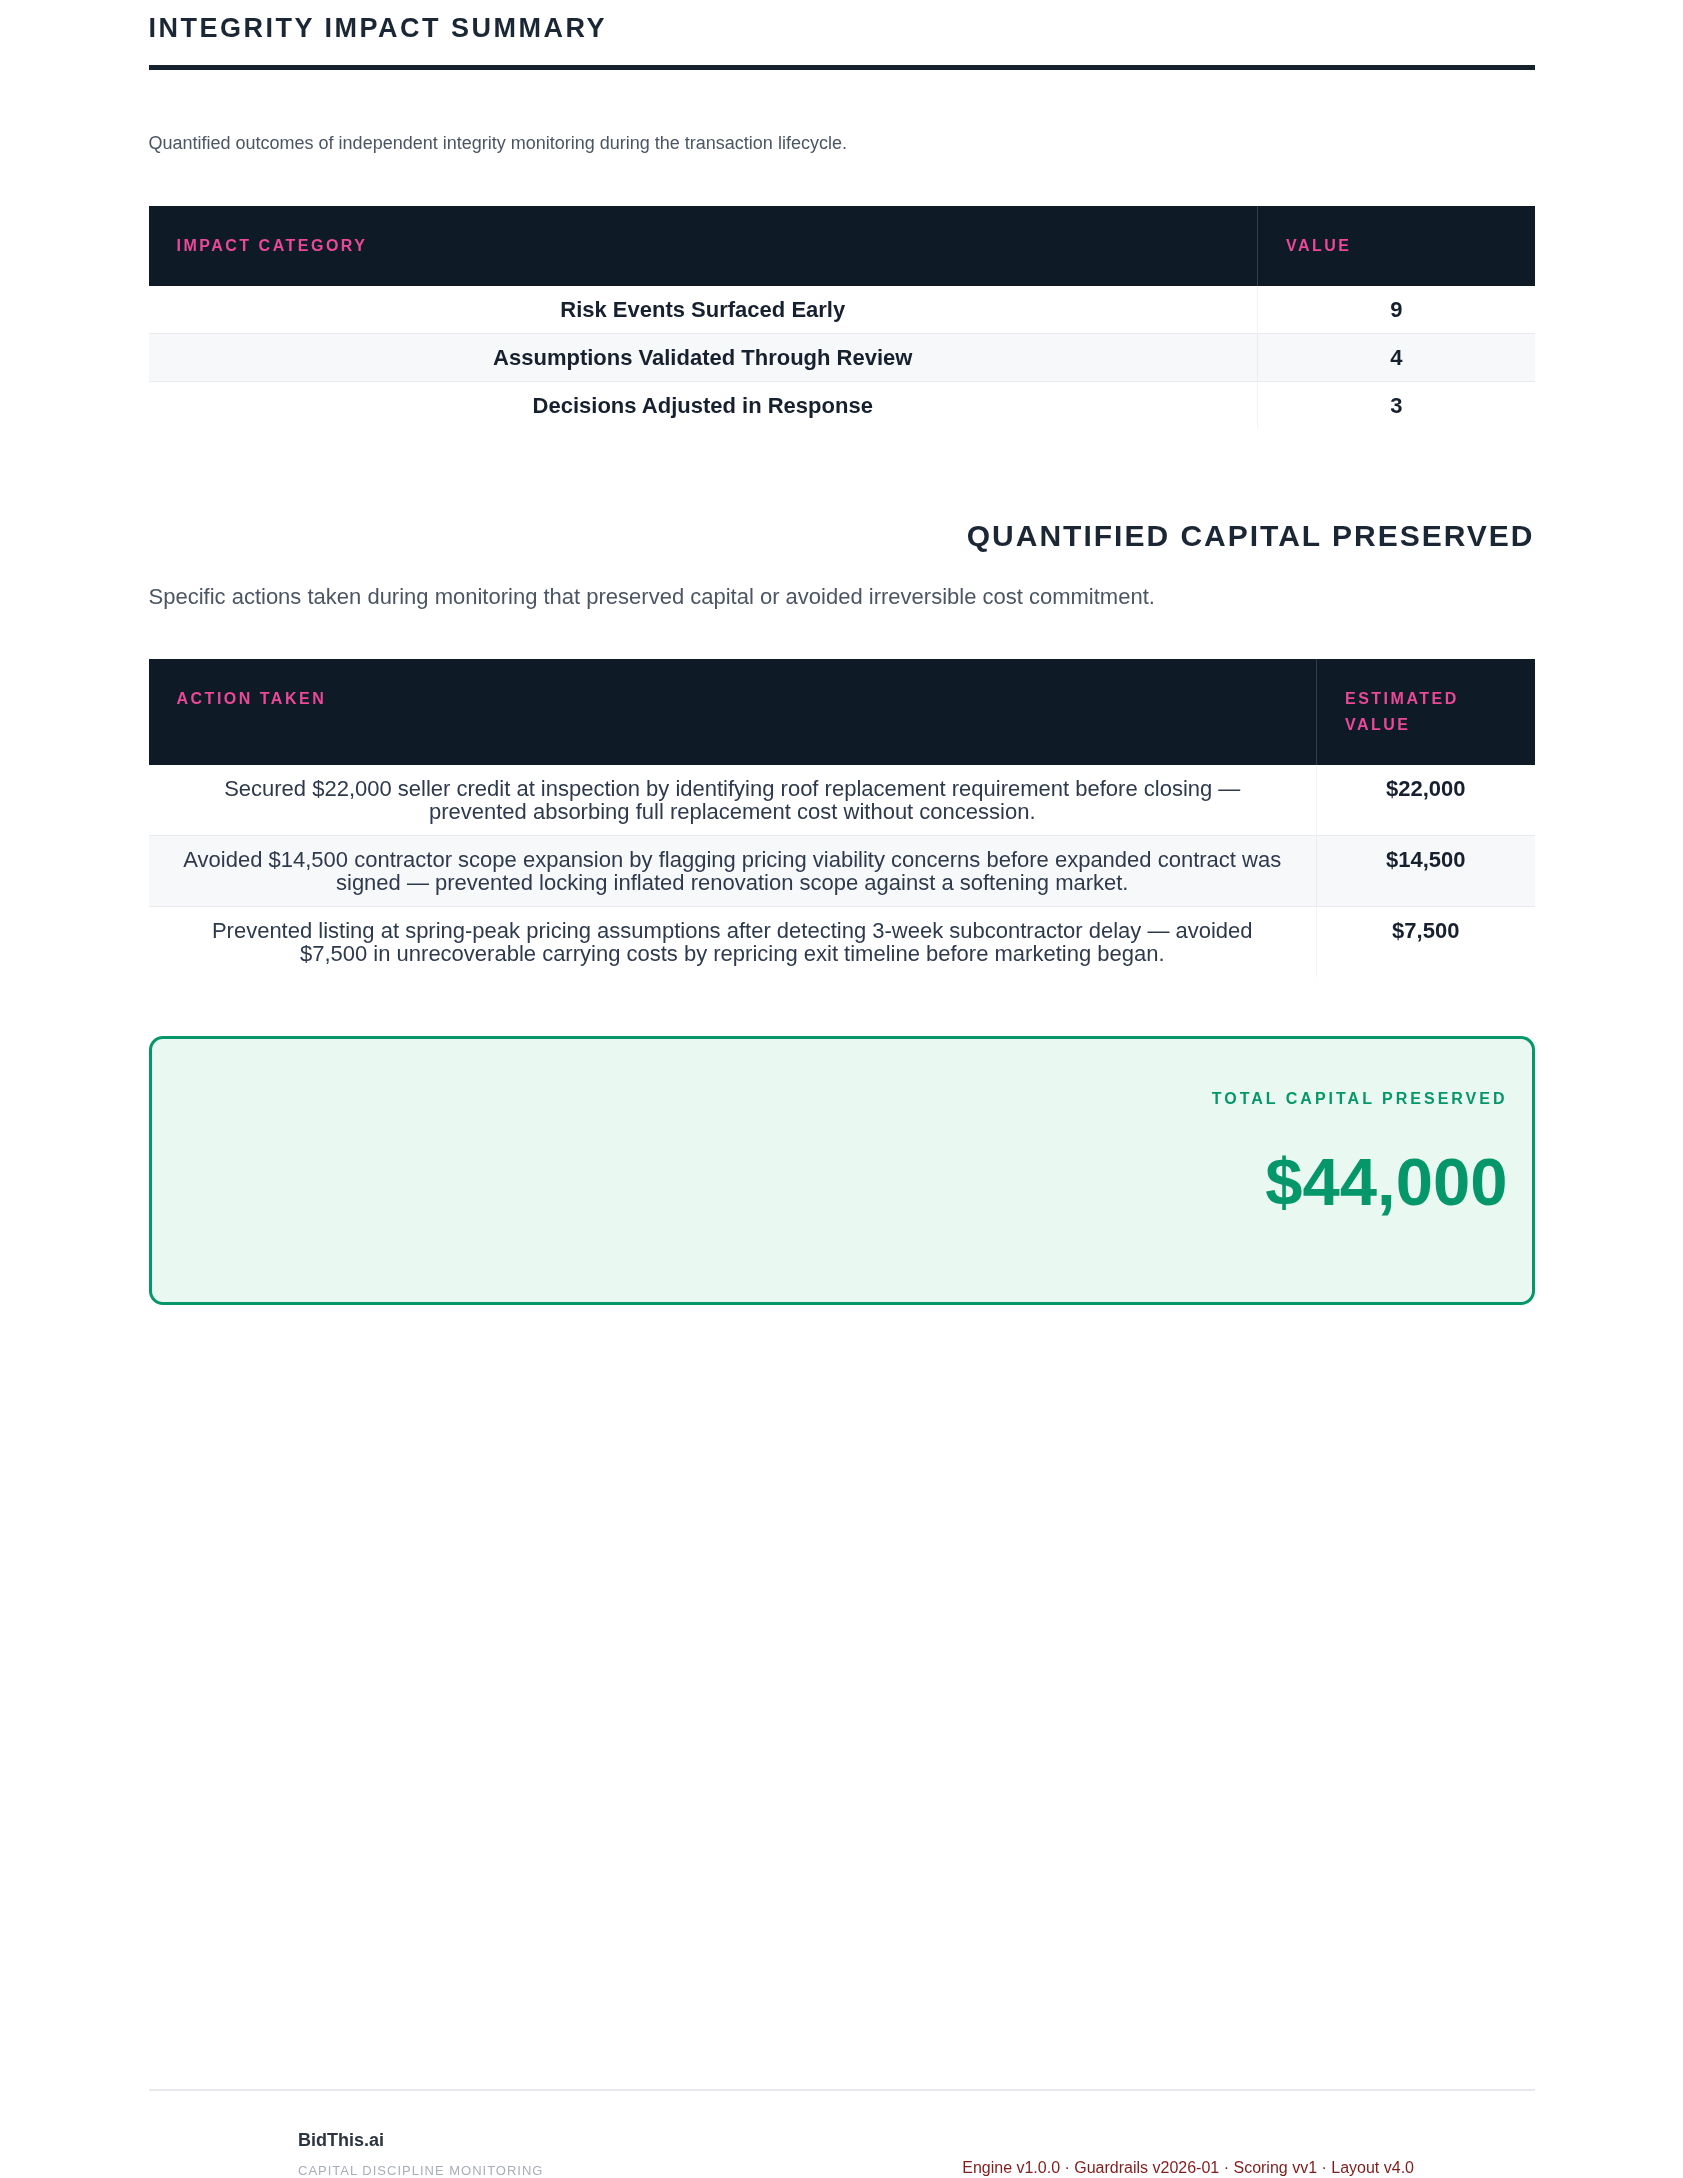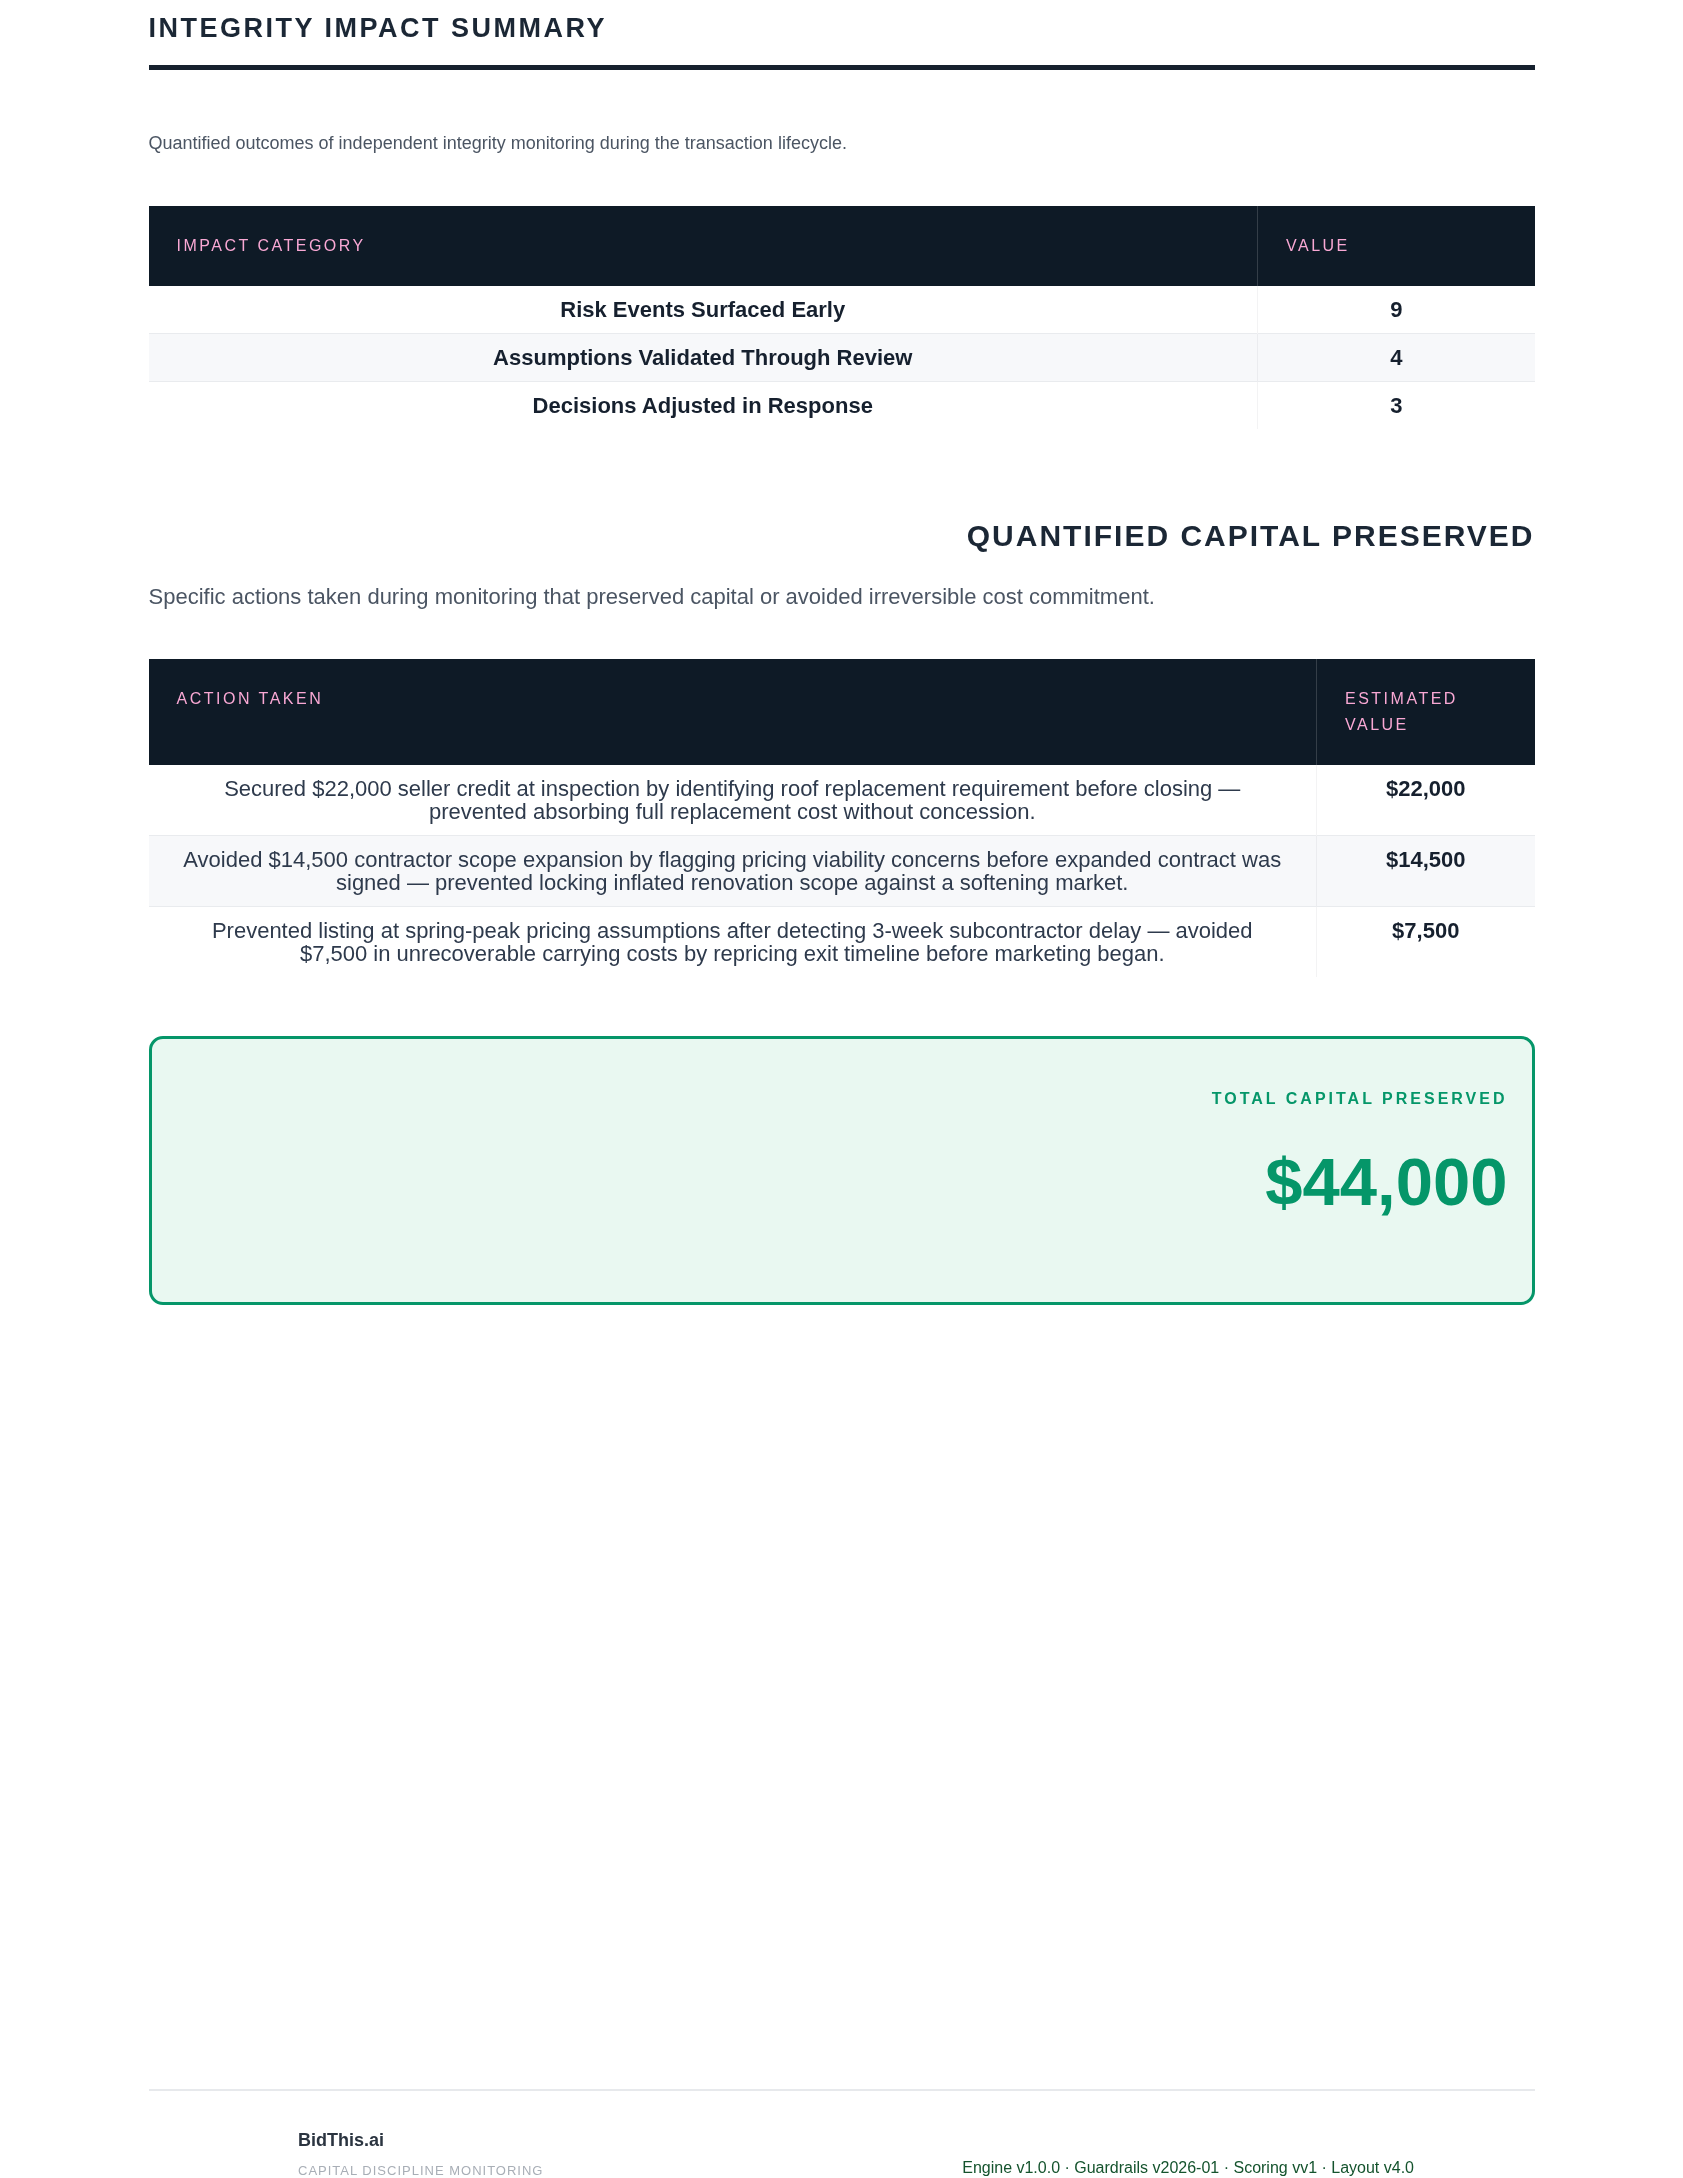--- a/index.html
+++ b/index.html
@@ -33,23 +33,23 @@
     margin-top: 57px;
   }
   table.data-table {
     width: 100%;
     border-collapse: collapse;
     table-layout: fixed;
     margin-top: 46px;
   }
   table.data-table th {
     background: var(--header-bg, #0e1a26);
-    color: #f9a8d4;
+    color: #ec4899;
     font-size: 16px;
-    font-weight: normal;
+    font-weight: bold;
     letter-spacing: 2.5px;
     text-align: left;
     vertical-align: top;
     padding: 27px 28px;
     line-height: 26px;
   }
   table.data-table th.value-col { border-left: 1px solid rgba(255,255,255,0.16); }
   table.data-table td {
     font-size: 22px;
     color: #16202e;
@@ -120,21 +120,21 @@
     justify-content: space-between;
     align-items: flex-end;
   }
   .footer-brand { font-size: 18px; font-weight: bold; color: #2b3440; }
   .footer-tagline {
     font-size: 13px;
     letter-spacing: 1px;
     color: #a8aeb6;
     margin-top: 12px;
   }
-  .footer-meta { font-size: 16px; color: #14532d; padding-bottom: 1px; }
+  .footer-meta { font-size: 16px; color: #7f1d1d; padding-bottom: 1px; }
 </style>
 </head>
 <body>
 
 <div class="page">
 
   <h1 class="page-title">INTEGRITY IMPACT SUMMARY</h1>
   <div class="title-rule"></div>
 
   <p class="lead">Quantified outcomes of independent integrity monitoring during the transaction lifecycle.</p>

